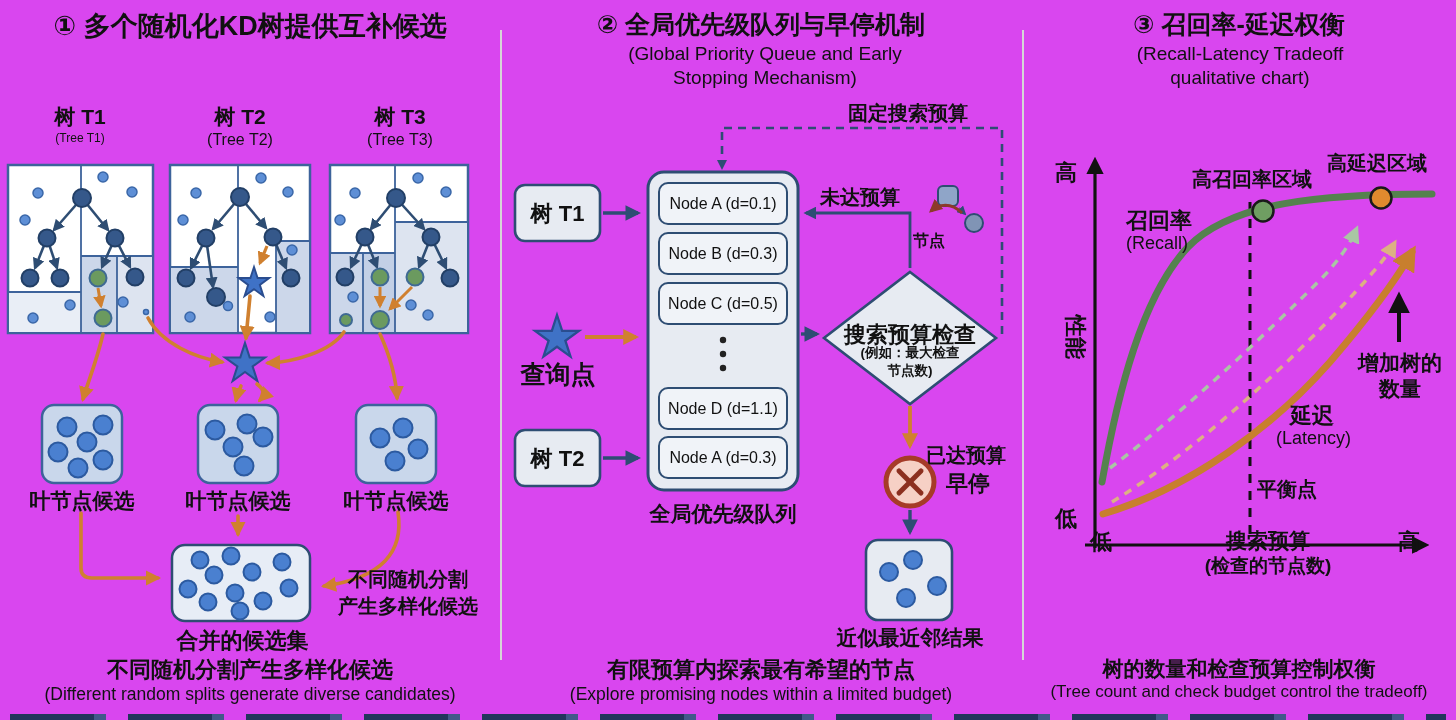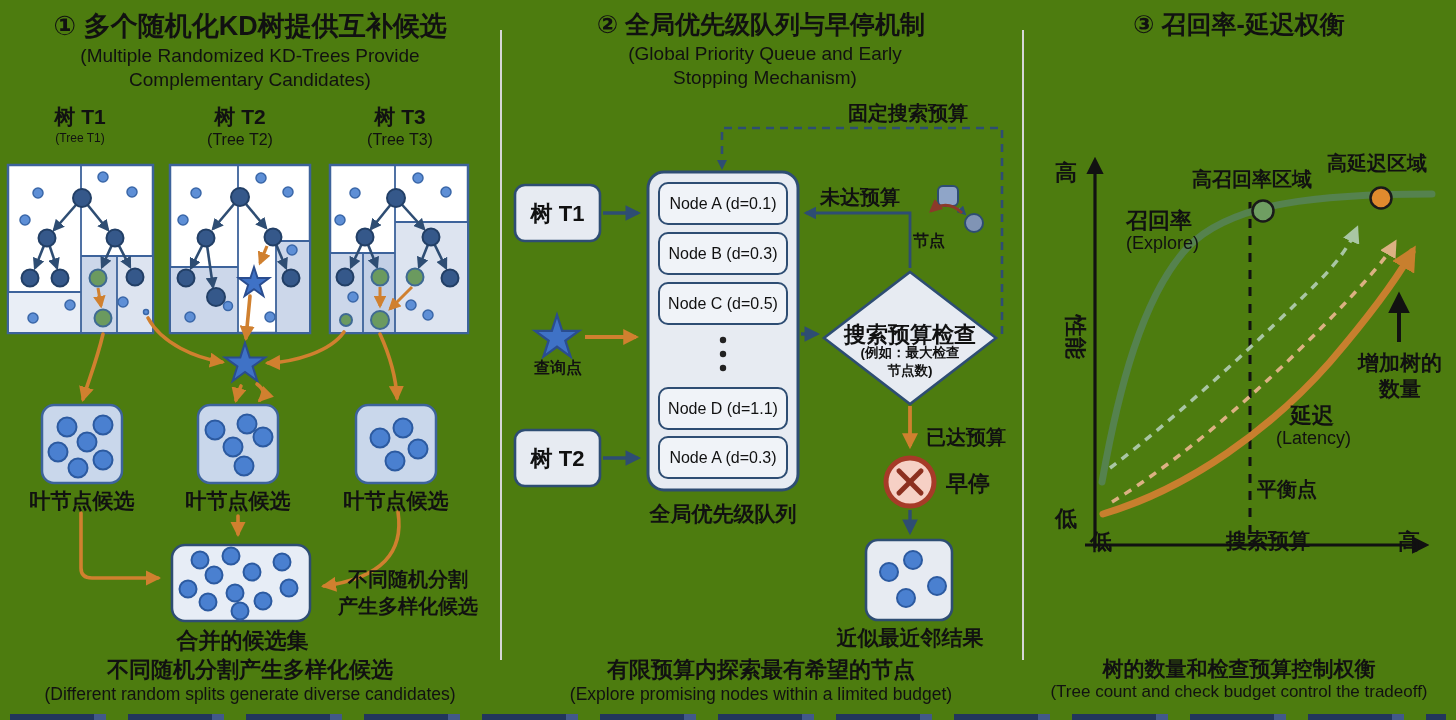--- a/index.html
+++ b/index.html
@@ -1,16 +1,16 @@
 <!DOCTYPE html>
 <html><head>
 <meta charset="utf-8">
 <style>
   html,body{margin:0;padding:0;background:#fff;}
-  #root{position:relative;width:1456px;height:720px;background:#4d7c0f;overflow:hidden;
+  #root{position:relative;width:1456px;height:720px;background:#d946ef;overflow:hidden;
         font-family:"Liberation Sans","DejaVu Sans",sans-serif;color:#111;}
   .abs{position:absolute;}
   .c{text-align:center;}
   .b{font-weight:bold;}
   .pre{white-space:pre-line;}
   svg{position:absolute;left:0;top:0;pointer-events:none;}
   .sep{position:absolute;top:30px;height:630px;width:2px;background:#d6d6d6;}
   .bottomstrip{position:absolute;left:10px;right:10px;bottom:0;height:6px;
     background:repeating-linear-gradient(90deg,#22365c 0 84px,#42598a 84px 96px,transparent 96px 118px);}
 </style>
@@ -297,21 +297,20 @@
 
     <path d="M1103,514 C1190,488 1272,428 1330,362 C1366,320 1396,280 1412,252" fill="none" stroke="#c87f2e" stroke-width="7" stroke-linecap="round" marker-end="url(#p3ob)"></path>
 
     <circle cx="1263" cy="211" r="10.5" fill="#6f9e62" stroke="#1a1a1a" stroke-width="2.5"></circle>
     <circle cx="1381" cy="198" r="10.5" fill="#e08a2e" stroke="#1a1a1a" stroke-width="2.5"></circle>
 
     <line x1="1399" y1="342" x2="1399" y2="298" stroke="#111" stroke-width="4" marker-end="url(#p3k)"></line>
   </svg>
 
   <div class="abs c b" style="left:0;top:8px;width:500px;font-size:27px">① 多个随机化KD树提供互补候选</div>
-  <div class="abs c" style="left:65px;top:44px;width:370px;font-size:19px;line-height:1.28">(Multiple Randomized KD-Trees Provide Complementary Candidates)</div>
 
   <div class="abs c b" style="left:20px;top:103px;width:120px;font-size:21px">树 T1</div>
   <div class="abs c" style="left:20px;top:131px;width:120px;font-size:12px">(Tree T1)</div>
   <div class="abs c b" style="left:180px;top:103px;width:120px;font-size:21px">树 T2</div>
   <div class="abs c" style="left:180px;top:131px;width:120px;font-size:16px">(Tree T2)</div>
   <div class="abs c b" style="left:340px;top:103px;width:120px;font-size:21px">树 T3</div>
   <div class="abs c" style="left:340px;top:131px;width:120px;font-size:16px">(Tree T3)</div>
 
   <div class="abs c b" style="left:12px;top:487px;width:140px;font-size:21px">叶节点候选</div>
   <div class="abs c b" style="left:168px;top:487px;width:140px;font-size:21px">叶节点候选</div>
@@ -324,58 +323,60 @@
   <div class="abs c b" style="left:0;top:655px;width:500px;font-size:22px">不同随机分割产生多样化候选</div>
   <div class="abs c" style="left:0;top:684px;width:500px;font-size:17.5px">(Different random splits generate diverse candidates)</div>
 
   <div class="abs c b" style="left:500px;top:8px;width:522px;font-size:25px">② 全局优先级队列与早停机制</div>
   <div class="abs c" style="left:625px;top:42px;width:280px;font-size:19px;line-height:1.28">(Global Priority Queue and Early Stopping Mechanism)</div>
 
   <div class="abs c b" style="left:828px;top:100px;width:160px;font-size:20px">固定搜索预算</div>
 
   <div class="abs c b" style="left:515px;top:199px;width:85px;font-size:22px">树 T1</div>
   <div class="abs c b" style="left:515px;top:444px;width:85px;font-size:22px">树 T2</div>
-  <div class="abs c b" style="left:510px;top:358px;width:96px;font-size:16px">查询点</div>
+  <div class="abs c b" style="left:510px;top:358px;width:96px;font-size:25px">查询点</div>
 
   <div class="abs c" style="left:659px;top:183px;width:128px;height:41px;line-height:41px;font-size:16px">Node A (d=0.1)</div>
   <div class="abs c" style="left:659px;top:233px;width:128px;height:41px;line-height:41px;font-size:16px">Node B (d=0.3)</div>
   <div class="abs c" style="left:659px;top:283px;width:128px;height:41px;line-height:41px;font-size:16px">Node C (d=0.5)</div>
   <div class="abs c" style="left:659px;top:388px;width:128px;height:41px;line-height:41px;font-size:16px">Node D (d=1.1)</div>
   <div class="abs c" style="left:659px;top:437px;width:128px;height:41px;line-height:41px;font-size:16px">Node A (d=0.3)</div>
 
   <div class="abs c b" style="left:647px;top:500px;width:152px;font-size:21px">全局优先级队列</div>
 
   <div class="abs b" style="left:820px;top:184px;font-size:20px">未达预算</div>
   <div class="abs b" style="left:913px;top:231px;font-size:16px">节点</div>
 
   <div class="abs c b" style="left:825px;top:320px;width:170px;font-size:22px">搜索预算检查</div>
   <div class="abs c b pre" style="left:825px;top:344px;width:170px;font-size:13.5px;line-height:1.3">(例如：最大检查
 节点数)</div>
 
-  <div class="abs b" style="left:926px;top:424px;font-size:20px">已达预算</div>
+  <div class="abs b" style="left:926px;top:442px;font-size:20px">已达预算</div>
   <div class="abs b" style="left:946px;top:469px;font-size:22px">早停</div>
   <div class="abs c b" style="left:822px;top:624px;width:176px;font-size:21px">近似最近邻结果</div>
 
   <div class="abs c b" style="left:500px;top:655px;width:522px;font-size:22px">有限预算内探索最有希望的节点</div>
   <div class="abs c b" style="left:1022px;top:8px;width:434px;font-size:25px">③ 召回率-延迟权衡</div>
 
   <div class="abs c" style="left:500px;top:684px;width:522px;font-size:17.5px">(Explore promising nodes within a limited budget)</div>
+  <div class="abs c" style="left:1110px;top:42px;width:260px;font-size:19px;line-height:1.28">(Recall-Latency Tradeoff qualitative chart)</div>
 
   <div class="abs b" style="left:1055px;top:158px;font-size:22px">高</div>
   <div class="abs b" style="left:1055px;top:504px;font-size:22px">低</div>
   <div class="abs c b" style="left:1045px;top:322px;width:60px;font-size:22px;transform:rotate(90deg)">性能</div>
 
   <div class="abs b" style="left:1090px;top:527px;font-size:22px">低</div>
   <div class="abs c b" style="left:1188px;top:527px;width:160px;font-size:21px">搜索预算</div>
+  <div class="abs c b" style="left:1168px;top:553px;width:200px;font-size:19px">(检查的节点数)</div>
   <div class="abs b" style="left:1398px;top:527px;font-size:22px">高</div>
 
   <div class="abs b" style="left:1257px;top:476px;font-size:20px">平衡点</div>
 
   <div class="abs b" style="left:1126px;top:206px;font-size:22px">召回率</div>
-  <div class="abs" style="left:1126px;top:233px;font-size:18px">(Explore)</div>
+  <div class="abs" style="left:1126px;top:233px;font-size:18px">(Recall)</div>
   <div class="abs b" style="left:1290px;top:401px;font-size:22px">延迟</div>
   <div class="abs" style="left:1276px;top:428px;font-size:18px">(Latency)</div>
 
   <div class="abs b" style="left:1192px;top:166px;font-size:20px">高召回率区域</div>
   <div class="abs b" style="left:1327px;top:150px;font-size:20px">高延迟区域</div>
 
   <div class="abs c b pre" style="left:1345px;top:350px;width:110px;font-size:21px;line-height:1.25">增加树的
 数量</div>
 
   <div class="abs c b" style="left:1022px;top:655px;width:434px;font-size:21px">树的数量和检查预算控制权衡</div>

